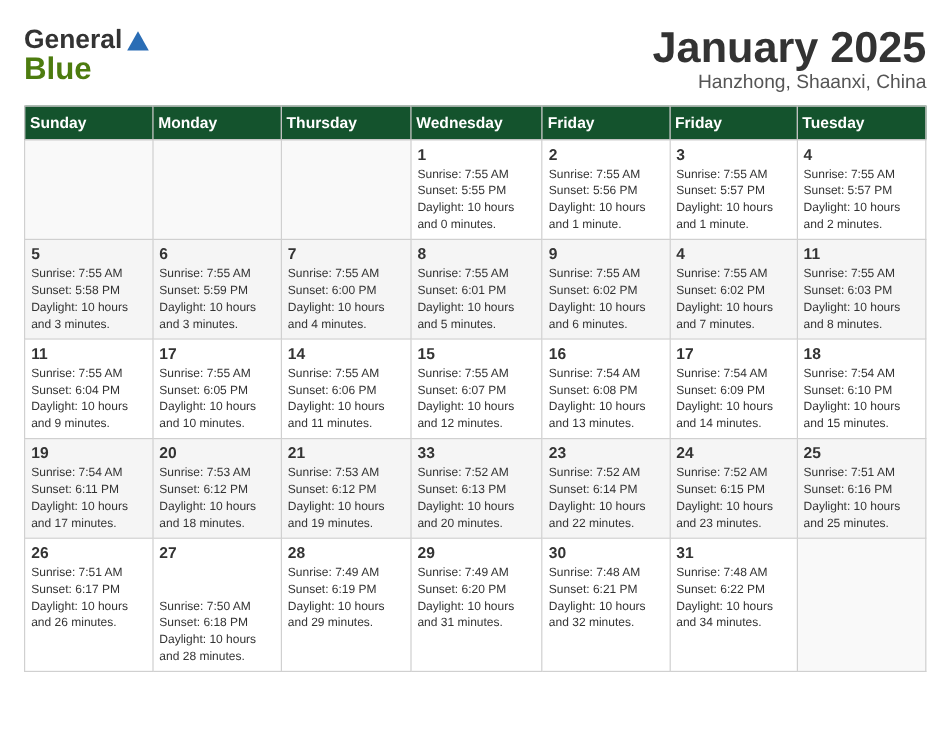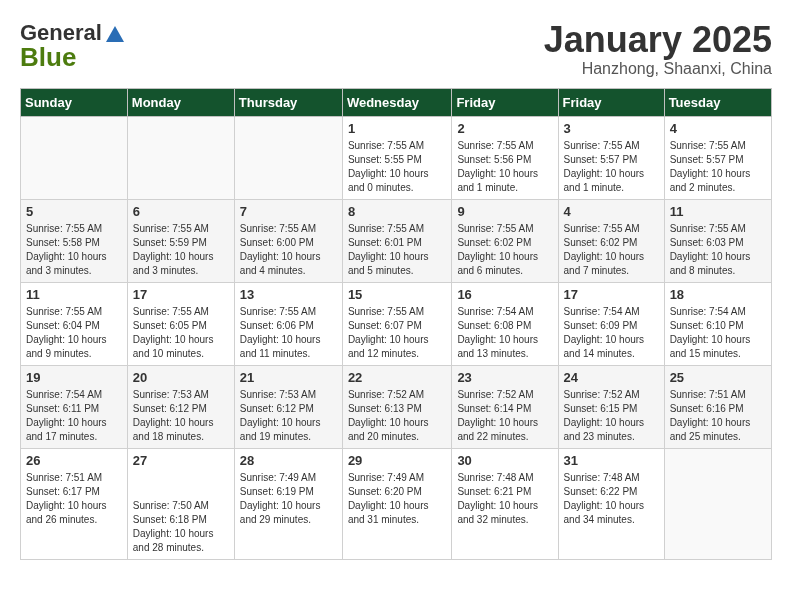--- a/index.html
+++ b/index.html
@@ -202,21 +202,21 @@
 and 9 minutes.</div>
         </td>
         <td>
           <div class="day-num">17</div>
           <div class="day-info" style="white-space: pre-line;">Sunrise: 7:55 AM
 Sunset: 6:05 PM
 Daylight: 10 hours
 and 10 minutes.</div>
         </td>
         <td>
-          <div class="day-num">13</div>
+          <div class="day-num">14</div>
           <div class="day-info" style="white-space: pre-line;">Sunrise: 7:55 AM
 Sunset: 6:06 PM
 Daylight: 10 hours
 and 11 minutes.</div>
         </td>
         <td>
           <div class="day-num">15</div>
           <div class="day-info" style="white-space: pre-line;">Sunrise: 7:55 AM
 Sunset: 6:07 PM
 Daylight: 10 hours
@@ -260,21 +260,21 @@
 and 18 minutes.</div>
         </td>
         <td>
           <div class="day-num">21</div>
           <div class="day-info" style="white-space: pre-line;">Sunrise: 7:53 AM
 Sunset: 6:12 PM
 Daylight: 10 hours
 and 19 minutes.</div>
         </td>
         <td>
-          <div class="day-num">22</div>
+          <div class="day-num">33</div>
           <div class="day-info" style="white-space: pre-line;">Sunrise: 7:52 AM
 Sunset: 6:13 PM
 Daylight: 10 hours
 and 20 minutes.</div>
         </td>
         <td>
           <div class="day-num">23</div>
           <div class="day-info" style="white-space: pre-line;">Sunrise: 7:52 AM
 Sunset: 6:14 PM
 Daylight: 10 hours

